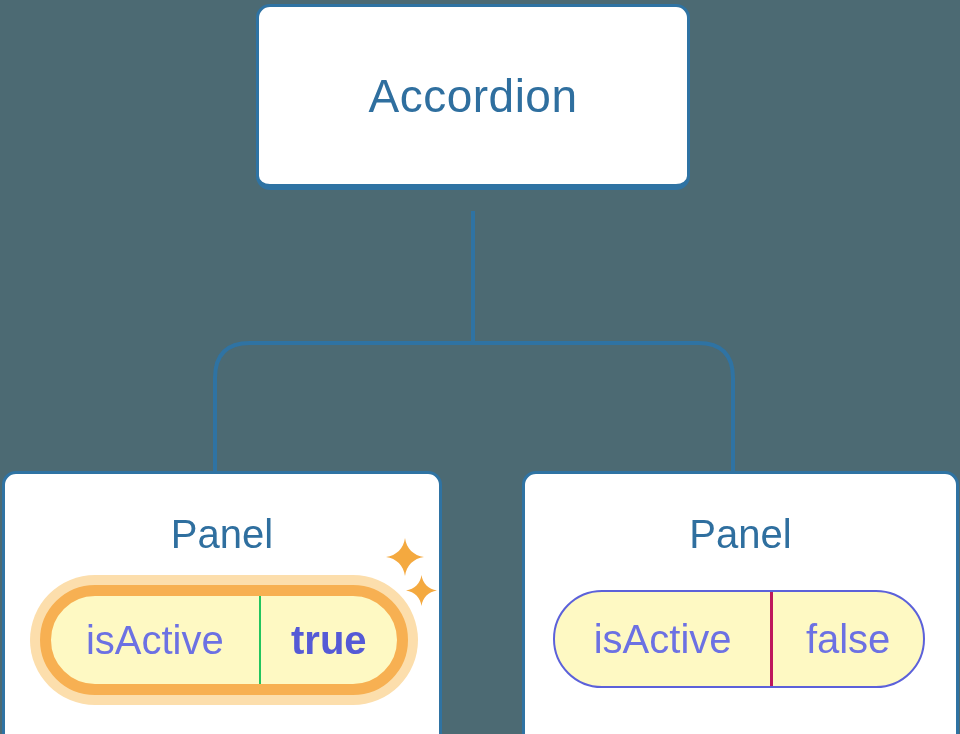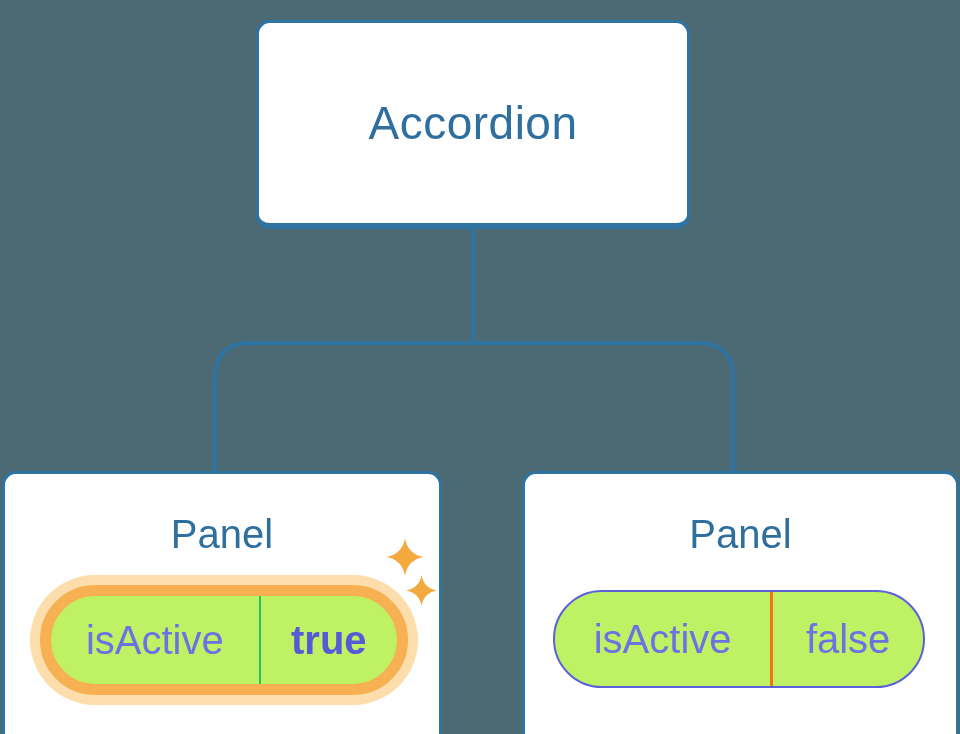--- a/index.html
+++ b/index.html
@@ -21,22 +21,22 @@
     width: 960px; height: 734px;
   }
   .node {
     position: absolute;
     background: #ffffff;
     border: 3px solid #2F73A3;
     border-bottom-width: 6px;
     border-radius: 14px;
   }
   .node-accordion {
-    left: 256px; top: 20px;
-    width: 434px; height: 209px;
+    left: 256px; top: 4px;
+    width: 434px; height: 186px;
     display: flex;
     align-items: center;
     justify-content: center;
   }
   .node-label {
     color: #2F6F9F;
     font-size: 46px;
     letter-spacing: 0.5px;
   }
   .node-panel {
@@ -48,21 +48,21 @@
     position: absolute;
     left: 0; right: 0;
     top: 36px;
     text-align: center;
     color: #2F6F9F;
     font-size: 40px;
     line-height: 48px;
   }
   .state-pill {
     position: absolute;
-    background: #bef264;
+    background: #fef9c3;
     border-radius: 70px;
     display: flex;
     align-items: stretch;
   }
   .state-pill-active {
     left: 35px; top: 111px;
     width: 368px; height: 110px;
     border: 11px solid #F7B052;
     box-shadow: 0 0 0 10px #FCDEAC;
   }
@@ -81,21 +81,21 @@
   .state-pill-active .pill-cell-name  { width: 60%; }
   .state-pill-active .pill-cell-value {
     width: 40%;
     border-left: 2px solid #22c55e;
     font-weight: bold;
     color: #555AD6;
   }
   .state-pill-inactive .pill-cell-name  { width: 58.5%; }
   .state-pill-inactive .pill-cell-value {
     width: 41.5%;
-    border-left: 3px solid #f97316;
+    border-left: 3px solid #be185d;
   }
   .sparkle {
     position: absolute;
   }
   .sparkle-big   { left: 381px; top: 64px;  width: 38px; height: 38px; }
   .sparkle-small { left: 401px; top: 101px; width: 31px; height: 31px; }
 </style>
 </head>
 <body>
 

